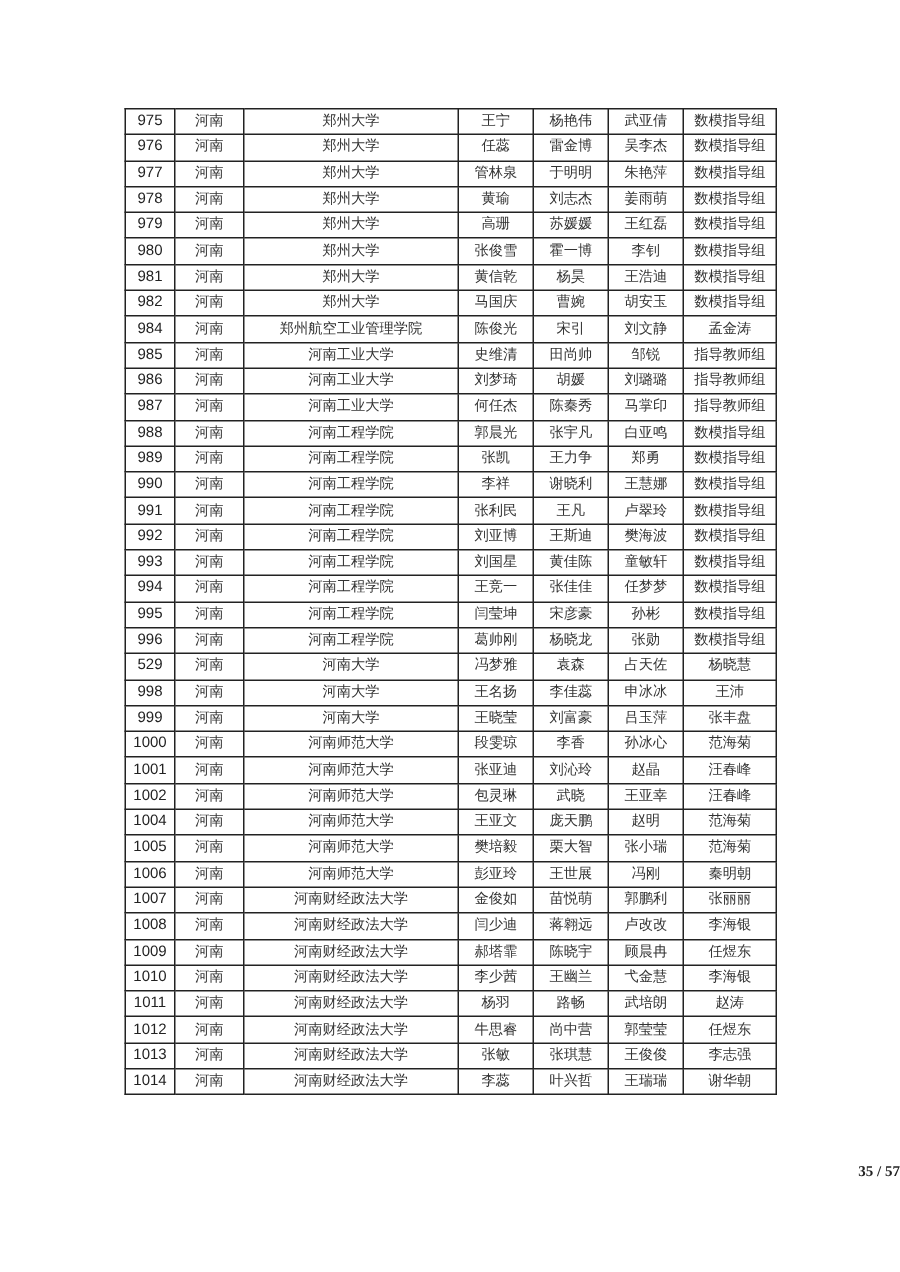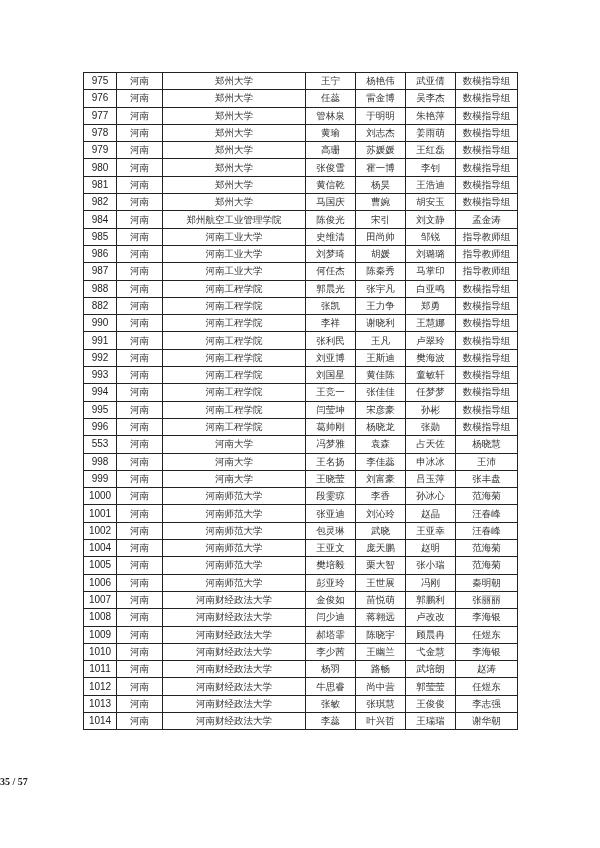--- a/index.html
+++ b/index.html
@@ -5,21 +5,21 @@
     html, body { margin: 0; padding: 0; background: #ffffff; }
     body { width: 600px; height: 848px; position: relative; overflow: hidden;
            font-family: "DejaVu Sans", "Liberation Sans", sans-serif; color: #222; }
     .page { position: absolute; left: 0; top: 0; width: 600px; height: 848px; background: #fff; }
     table.roster { position: absolute; left: 83px; top: 72px; width: 434px;
                    border-collapse: collapse; table-layout: fixed; }
     table.roster td { border: 1px solid #222; height: 16.3px; padding: 0;
                       font-size: 9.5px; line-height: 16px; text-align: center;
                       white-space: nowrap; overflow: hidden; color: #333; }
     table.roster td.num { font-family: "Liberation Sans", sans-serif; font-size: 10px; color: #222; }
-    .footer { position: absolute; top: 776px; left: 0; width: 600px; text-align: left;
+    .footer { position: absolute; top: 776px; left: 0; width: 600px; text-align: right;
               font-family: "Liberation Serif", serif; font-weight: bold; font-size: 10px; color: #222; }
   </style>
 </head>
 <body>
 
 <div class="page">
   <table class="roster">
     <colgroup>
       <col style="width:33px">
       <col style="width:46px">
@@ -141,21 +141,21 @@
         <tr>
           <td class="num">988</td>
           <td>河南</td>
           <td>河南工程学院</td>
           <td>郭晨光</td>
           <td>张宇凡</td>
           <td>白亚鸣</td>
           <td>数模指导组</td>
         </tr>
         <tr>
-          <td class="num">882</td>
+          <td class="num">989</td>
           <td>河南</td>
           <td>河南工程学院</td>
           <td>张凯</td>
           <td>王力争</td>
           <td>郑勇</td>
           <td>数模指导组</td>
         </tr>
         <tr>
           <td class="num">990</td>
           <td>河南</td>
@@ -213,21 +213,21 @@
         <tr>
           <td class="num">996</td>
           <td>河南</td>
           <td>河南工程学院</td>
           <td>葛帅刚</td>
           <td>杨晓龙</td>
           <td>张勋</td>
           <td>数模指导组</td>
         </tr>
         <tr>
-          <td class="num">553</td>
+          <td class="num">529</td>
           <td>河南</td>
           <td>河南大学</td>
           <td>冯梦雅</td>
           <td>袁森</td>
           <td>占天佐</td>
           <td>杨晓慧</td>
         </tr>
         <tr>
           <td class="num">998</td>
           <td>河南</td>

